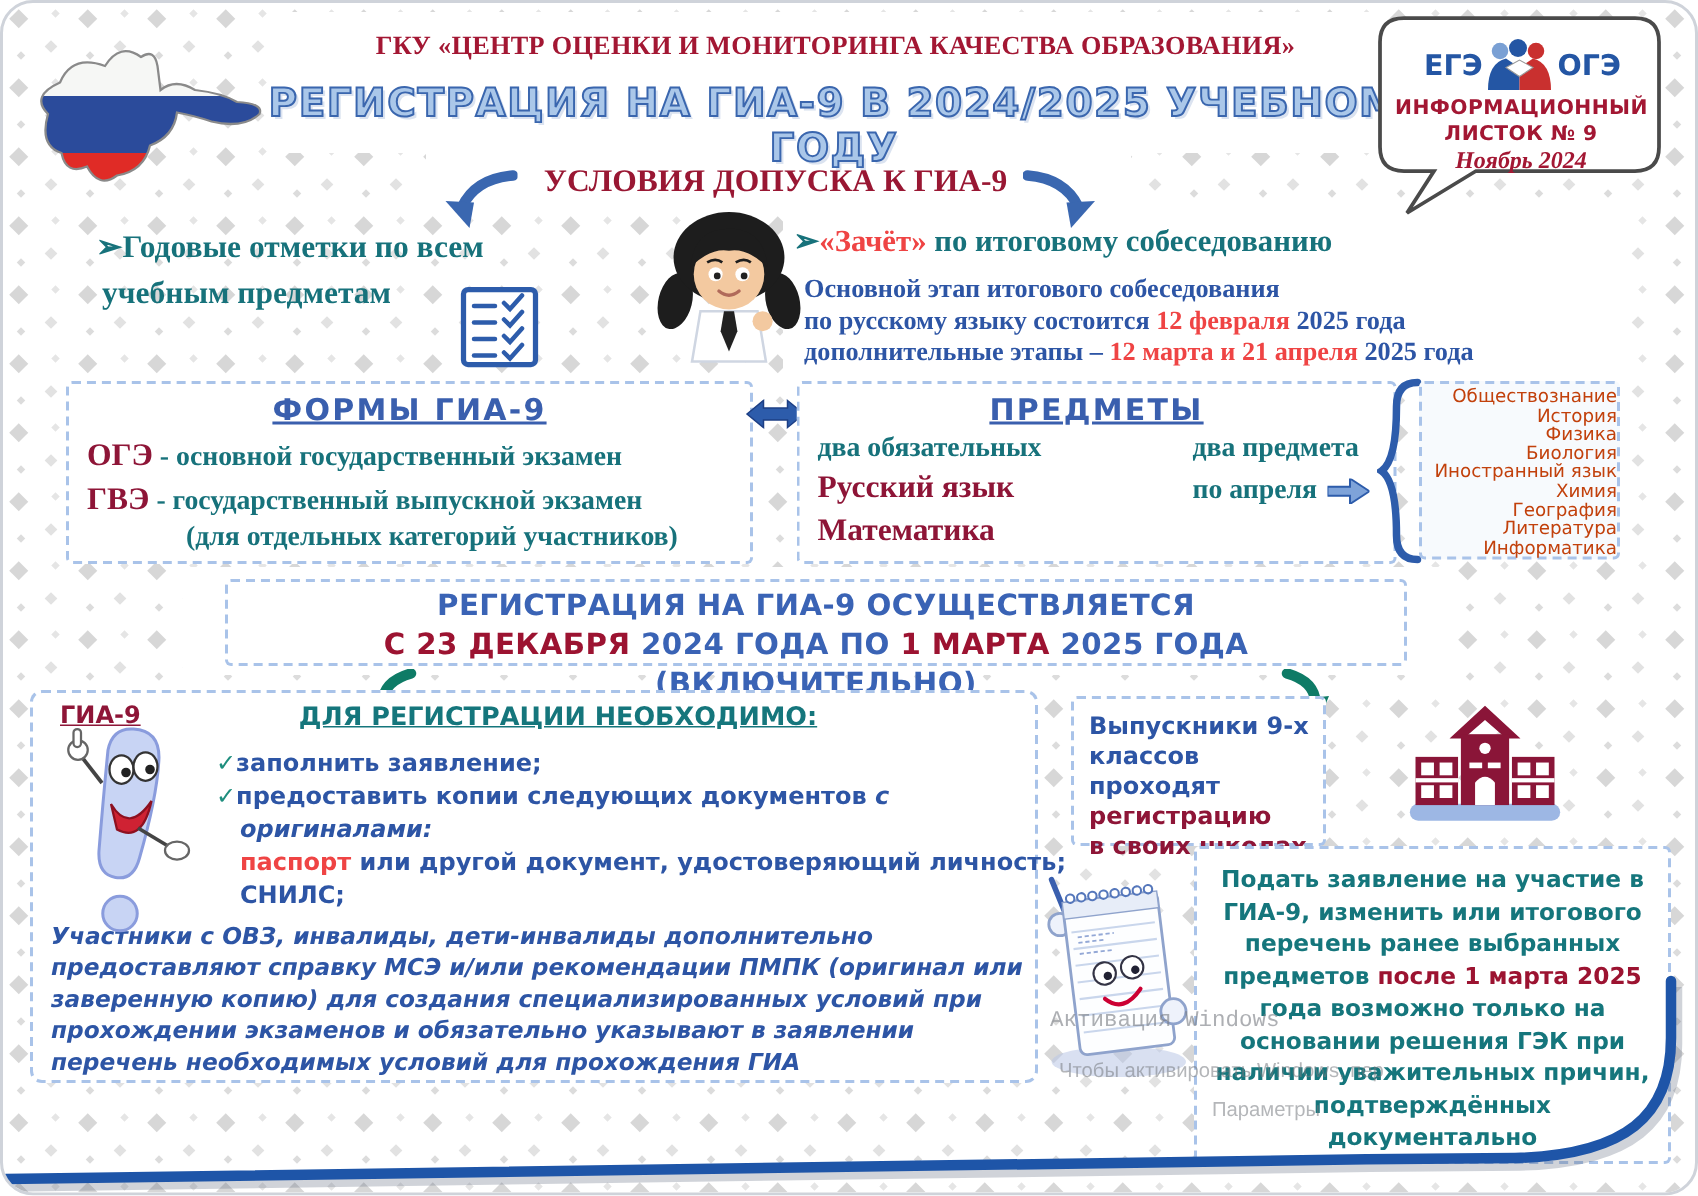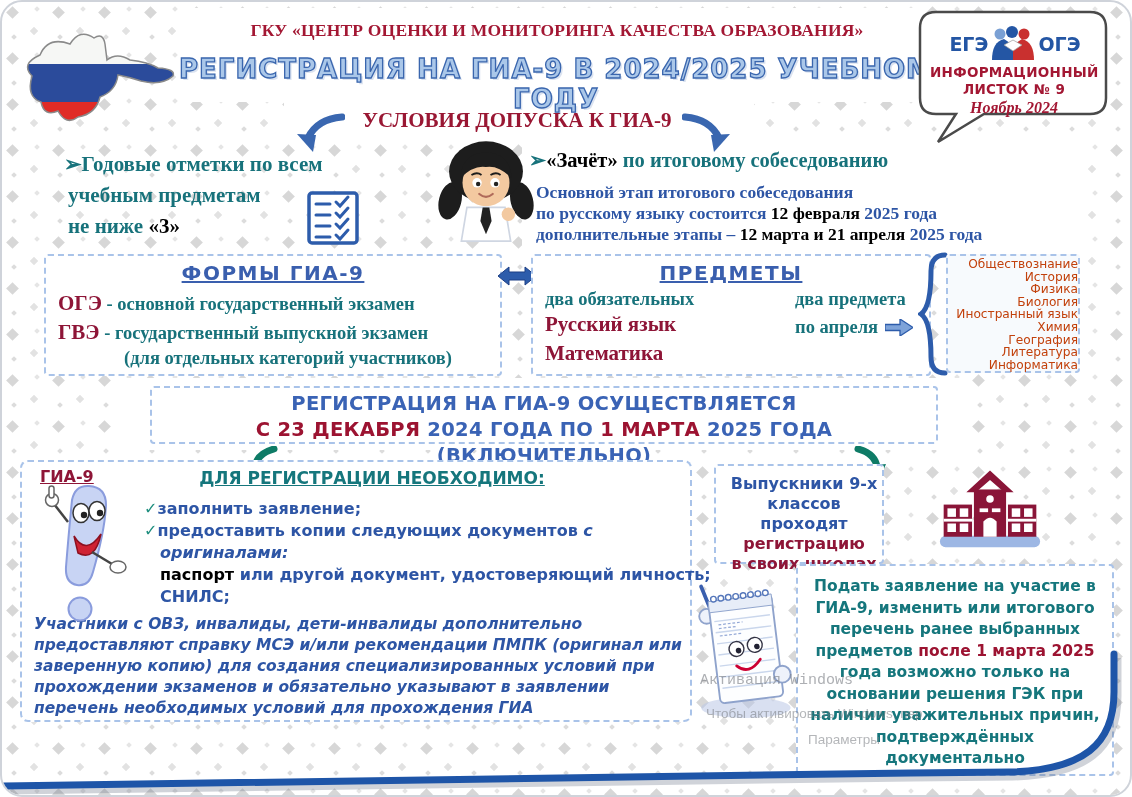--- a/index.html
+++ b/index.html
@@ -6,21 +6,21 @@
   #page{position:relative;width:1132px;height:797px;box-sizing:border-box;
         border:2px solid #cfd3da;border-radius:22px;overflow:hidden;background:#fff;
         font-family:"Liberation Sans",sans-serif;}
   .abs{position:absolute;}
   .shield{position:absolute;background:#fff;}
   .org-header{font-family:"Liberation Serif",serif;font-weight:bold;font-size:17.5px;color:#a31733;text-align:center;letter-spacing:.2px;}
   .main-title{font-family:"DejaVu Sans",sans-serif;font-weight:bold;font-size:26px;letter-spacing:1px;text-align:center;
               color:#aac7e9;-webkit-text-stroke:1.3px #3a66ae;text-shadow:2px 2px 0 rgba(58,102,174,.18);}
   .section-heading{font-family:"Liberation Serif",serif;font-weight:bold;font-size:21px;color:#991733;text-align:center;}
   .bullet{font-family:"Liberation Serif",serif;font-weight:bold;font-size:21px;color:#17727b;}
-  .maroon{color:#000000;}
+  .maroon{color:#ef4444;}
   .blue-it{font-family:"Liberation Serif",serif;font-weight:bold;font-size:17.5px;color:#2d55a5;line-height:21px;}
   .box{position:absolute;background:#fff;border:2px dashed #a9c3e9;border-radius:4px;box-sizing:border-box;}
   .box-title{font-family:"DejaVu Sans",sans-serif;font-weight:bold;font-size:20px;color:#3a5fae;text-decoration:underline;letter-spacing:1.5px;text-align:center;}
   .form-line{font-family:"Liberation Serif",serif;font-weight:bold;}
   .form-abbr{font-size:21px;color:#8e1537;}
   .form-desc{font-size:18.5px;color:#17727b;}
   .subj-label{font-family:"Liberation Serif",serif;font-weight:bold;font-size:18.5px;color:#17727b;}
   .subj-mand{font-family:Liberation Serif, serif;font-weight:bold;font-size:21px;color:#8e1537;}
   .subj-list{font-family:"DejaVu Sans",sans-serif;font-size:12.2px;color:#c2410c;line-height:12.6px;text-align:right;}
   .banner-line{font-family:"DejaVu Sans",sans-serif;font-weight:bold;font-size:19.5px;letter-spacing:.3px;color:#3a63b5;text-align:center;line-height:26px;}
@@ -106,23 +106,20 @@
   </svg>
   <svg class="abs" style="left:680px;top:108px;" width="50" height="44" viewBox="0 0 50 44">
     <path d="M3,7 Q28,9 37,28" fill="none" stroke="#3a67b0" stroke-width="7" stroke-linecap="round"></path>
     <polygon points="48,24 32,42 29,25" fill="#3a67b0"></polygon>
   </svg>
 
   <div class="abs bullet" style="left:62px;top:150px;width:320px;">
     <span>➢</span><span>Годовые отметки по всем</span>
   </div>
   <div class="abs bullet" style="left:66px;top:181px;width:300px;">учебным предметам</div>
-  <div class="abs bullet" style="left:66px;top:212px;width:300px;">
-    <span>не ниже </span><span class="maroon">«3»</span>
-  </div>
 
   <svg class="abs" style="left:303px;top:188px;" width="56" height="56" viewBox="0 0 56 56">
     <rect x="4" y="3" width="48" height="50" rx="3" fill="#fff" stroke="#2d5cab" stroke-width="3.5"></rect>
     <g stroke="#2d5cab" stroke-width="3" stroke-linecap="round">
       <line x1="11" y1="14" x2="25" y2="14"></line>
         <line x1="11" y1="25" x2="25" y2="25"></line>
       <line x1="11" y1="36" x2="25" y2="36"></line>
         <line x1="11" y1="47" x2="25" y2="47"></line>
     </g>
     <g stroke="#2d5cab" stroke-width="3" fill="none" stroke-linecap="round">
@@ -244,21 +241,21 @@
     <circle cx="52" cy="129" r="11.5" fill="#c8d4f4" stroke="#8a9cdd" stroke-width="2"></circle>
     <ellipse cx="53" cy="33" rx="8" ry="9.5" fill="#fff" stroke="#333" stroke-width="1.5"></ellipse>
     <ellipse cx="69" cy="31" rx="8" ry="9.5" fill="#fff" stroke="#333" stroke-width="1.5"></ellipse>
     <circle cx="56" cy="35" r="3.2" fill="#222"></circle>
       <circle cx="72" cy="33" r="3.2" fill="#222"></circle>
     <path d="M46,56 Q58,76 73,54 Q67,82 50,73 Z" fill="#cf2233" stroke="#8d1020" stroke-width="1.5"></path>
     <line x1="64" y1="72" x2="84" y2="84" stroke="#444" stroke-width="2.5"></line>
     <ellipse cx="90" cy="87" rx="8" ry="6" fill="#fff" stroke="#666" stroke-width="1.5"></ellipse>
   </svg>
 
-  <div class="box" style="left:712px;top:462px;width:170px;height:100px;padding:8px 0 0 10px;text-align:center;">
+  <div class="box" style="left:712px;top:462px;width:170px;height:100px;padding:8px 0 0 10px;">
     <div class="school-line">Выпускники 9-х</div>
     <div class="school-line">классов проходят</div>
     <div class="school-line school-red">регистрацию</div>
     <div class="school-line school-red">в своих школах</div>
   </div>
 
   <svg class="abs" style="left:936px;top:458px;" width="104" height="92" viewBox="0 0 110 95">
     <rect x="2" y="79" width="106" height="12" rx="6" fill="#9db7e4"></rect>
     <path d="M30,33 L55,10 L80,33 L70,33 L55,20 L40,33 Z" fill="#8a1538"></path>
     <rect x="38" y="30" width="34" height="50" fill="#8a1538"></rect>

